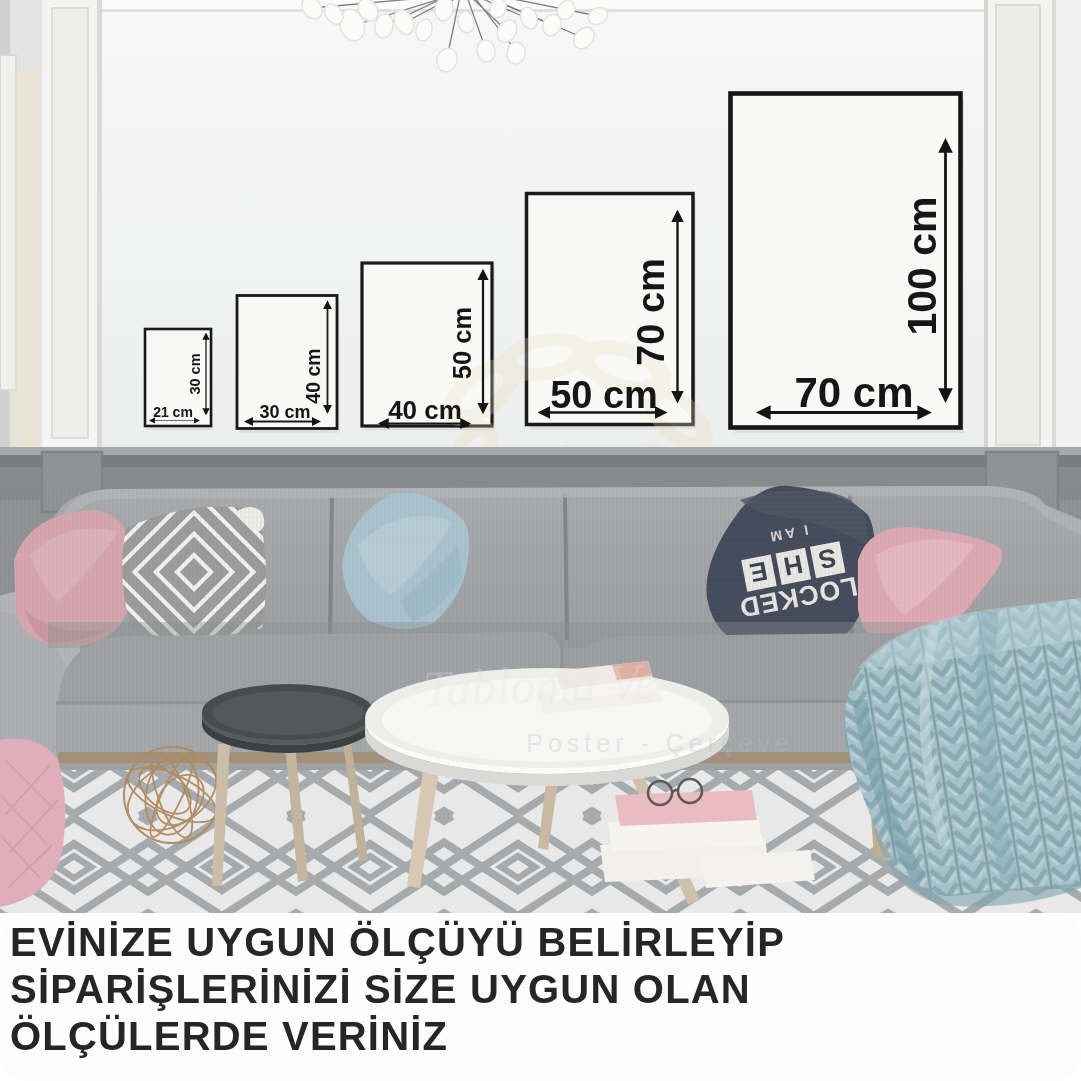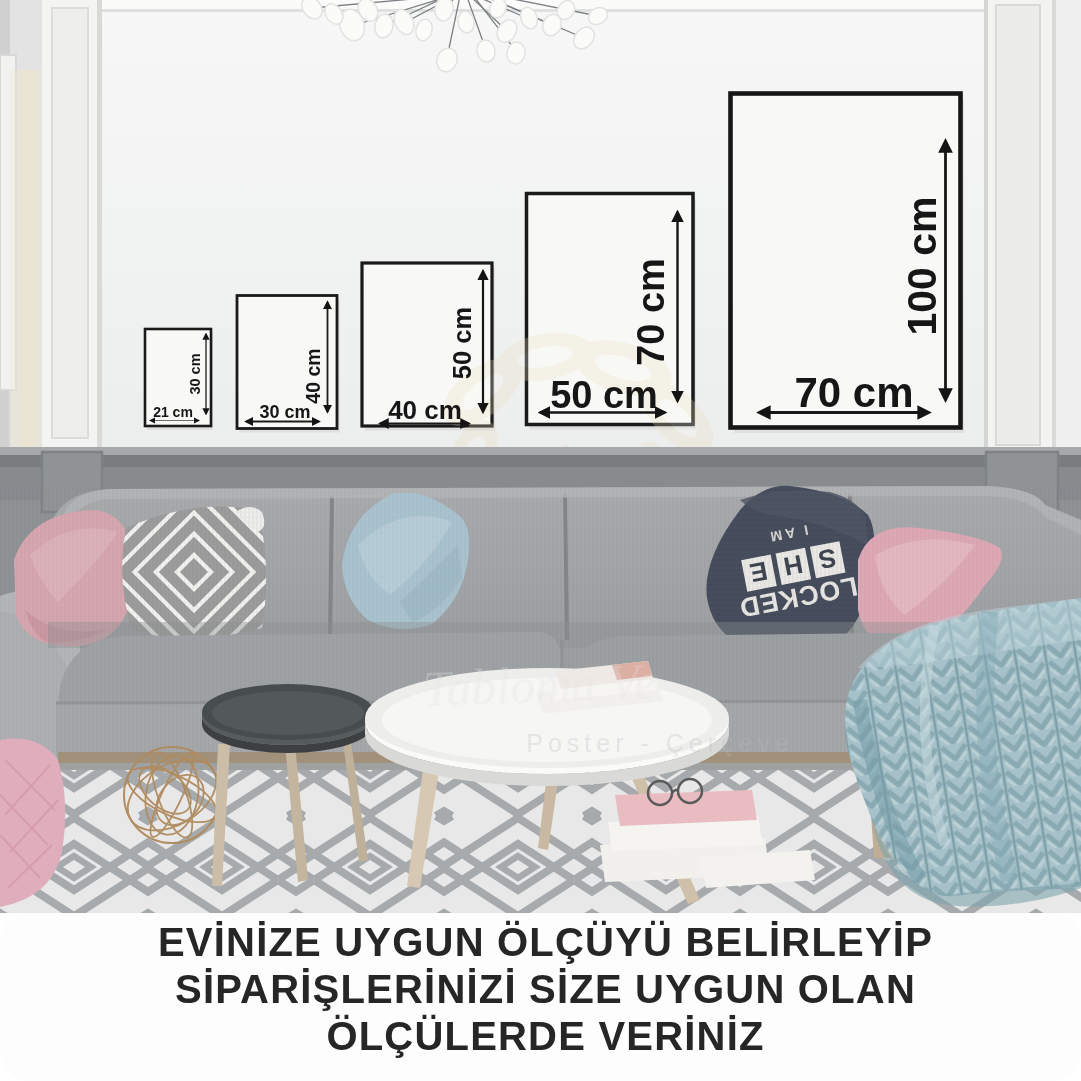--- a/index.html
+++ b/index.html
@@ -1,20 +1,20 @@
 <!DOCTYPE html>
 <html><head>
 <meta charset="utf-8">
 <style>
   html,body{margin:0;padding:0;background:#ffffff;}
   #stage{position:relative;width:1081px;height:1081px;overflow:hidden;background:#fff;
          font-family:"Liberation Sans", sans-serif;}
   #photo{position:absolute;left:0;top:0;width:1081px;height:913px;}
   #caption{position:absolute;left:0;top:913px;width:1071px;height:162px;background:#fdfdfd;
-           text-align:center;color:#262626;font-weight:bold;font-size:40px;line-height:47px;
+           text-align:left;color:#262626;font-weight:bold;font-size:40px;line-height:47px;
            letter-spacing:1.2px;padding-top:6px;padding-left:10px;border-radius:29px;}
 </style>
 </head>
 <body>
 <div id="stage">
   <div id="photo">
     <svg width="1081" height="913" viewBox="0 0 1081 913">
       <defs>
         <linearGradient id="wallg" x1="0" y1="0" x2="0" y2="1">
           <stop offset="0" stop-color="#f6f7f6"></stop>

